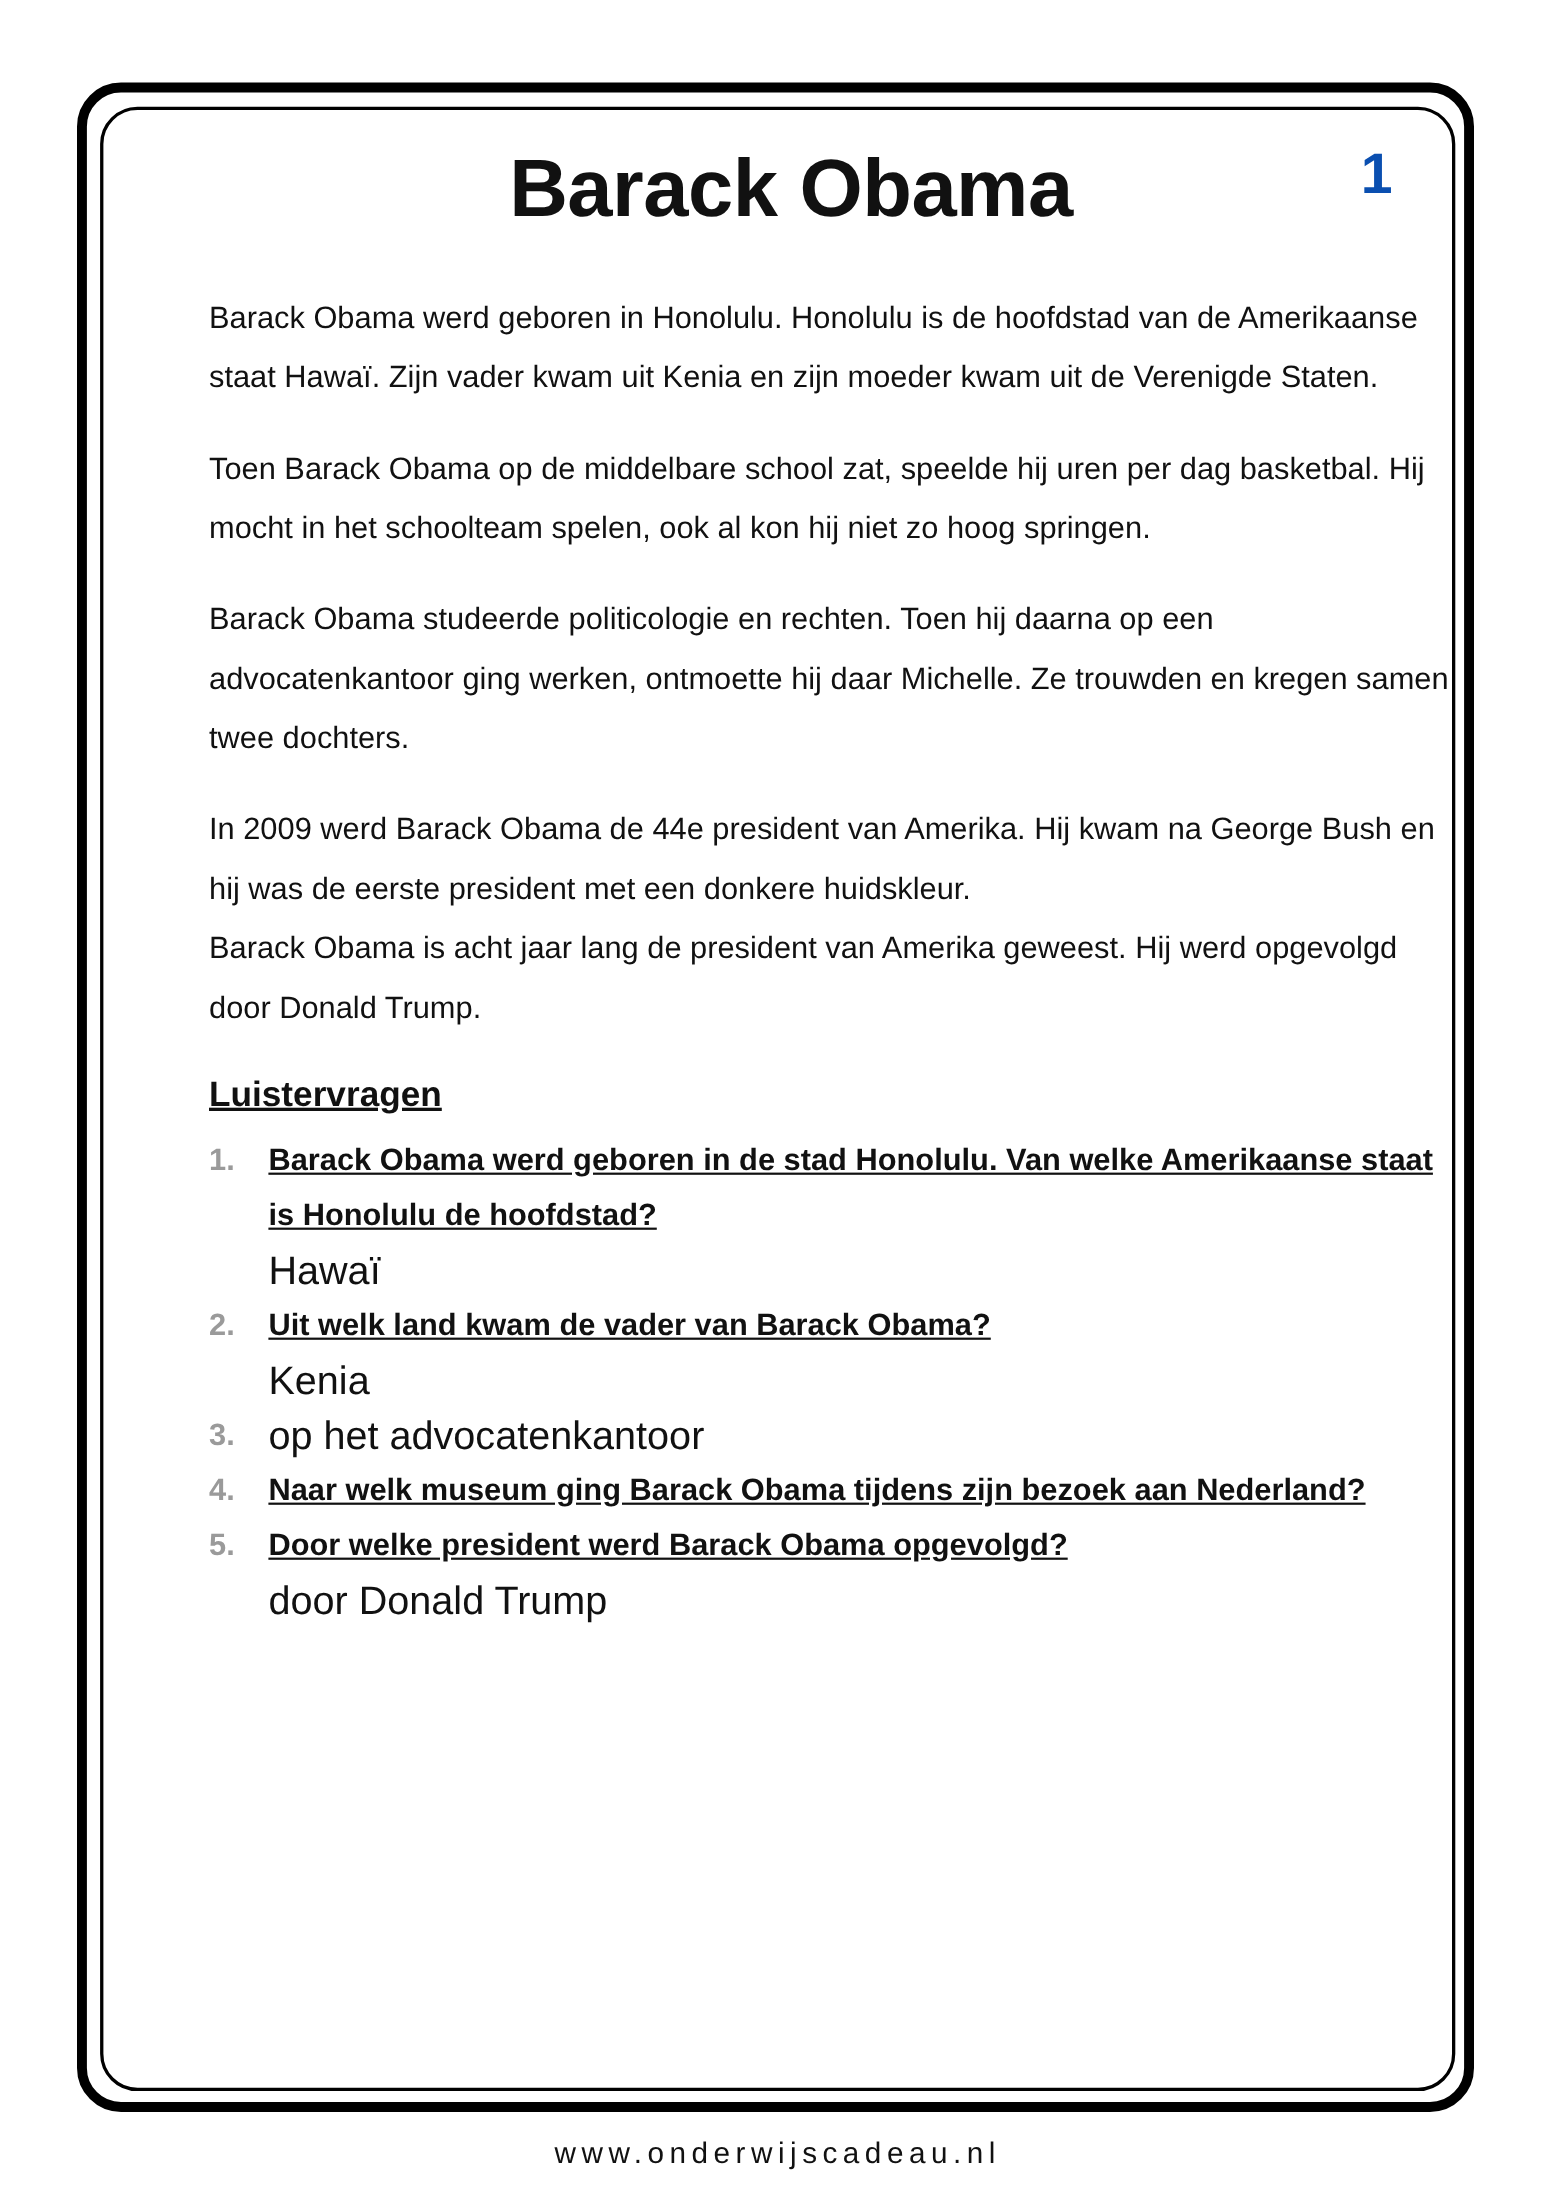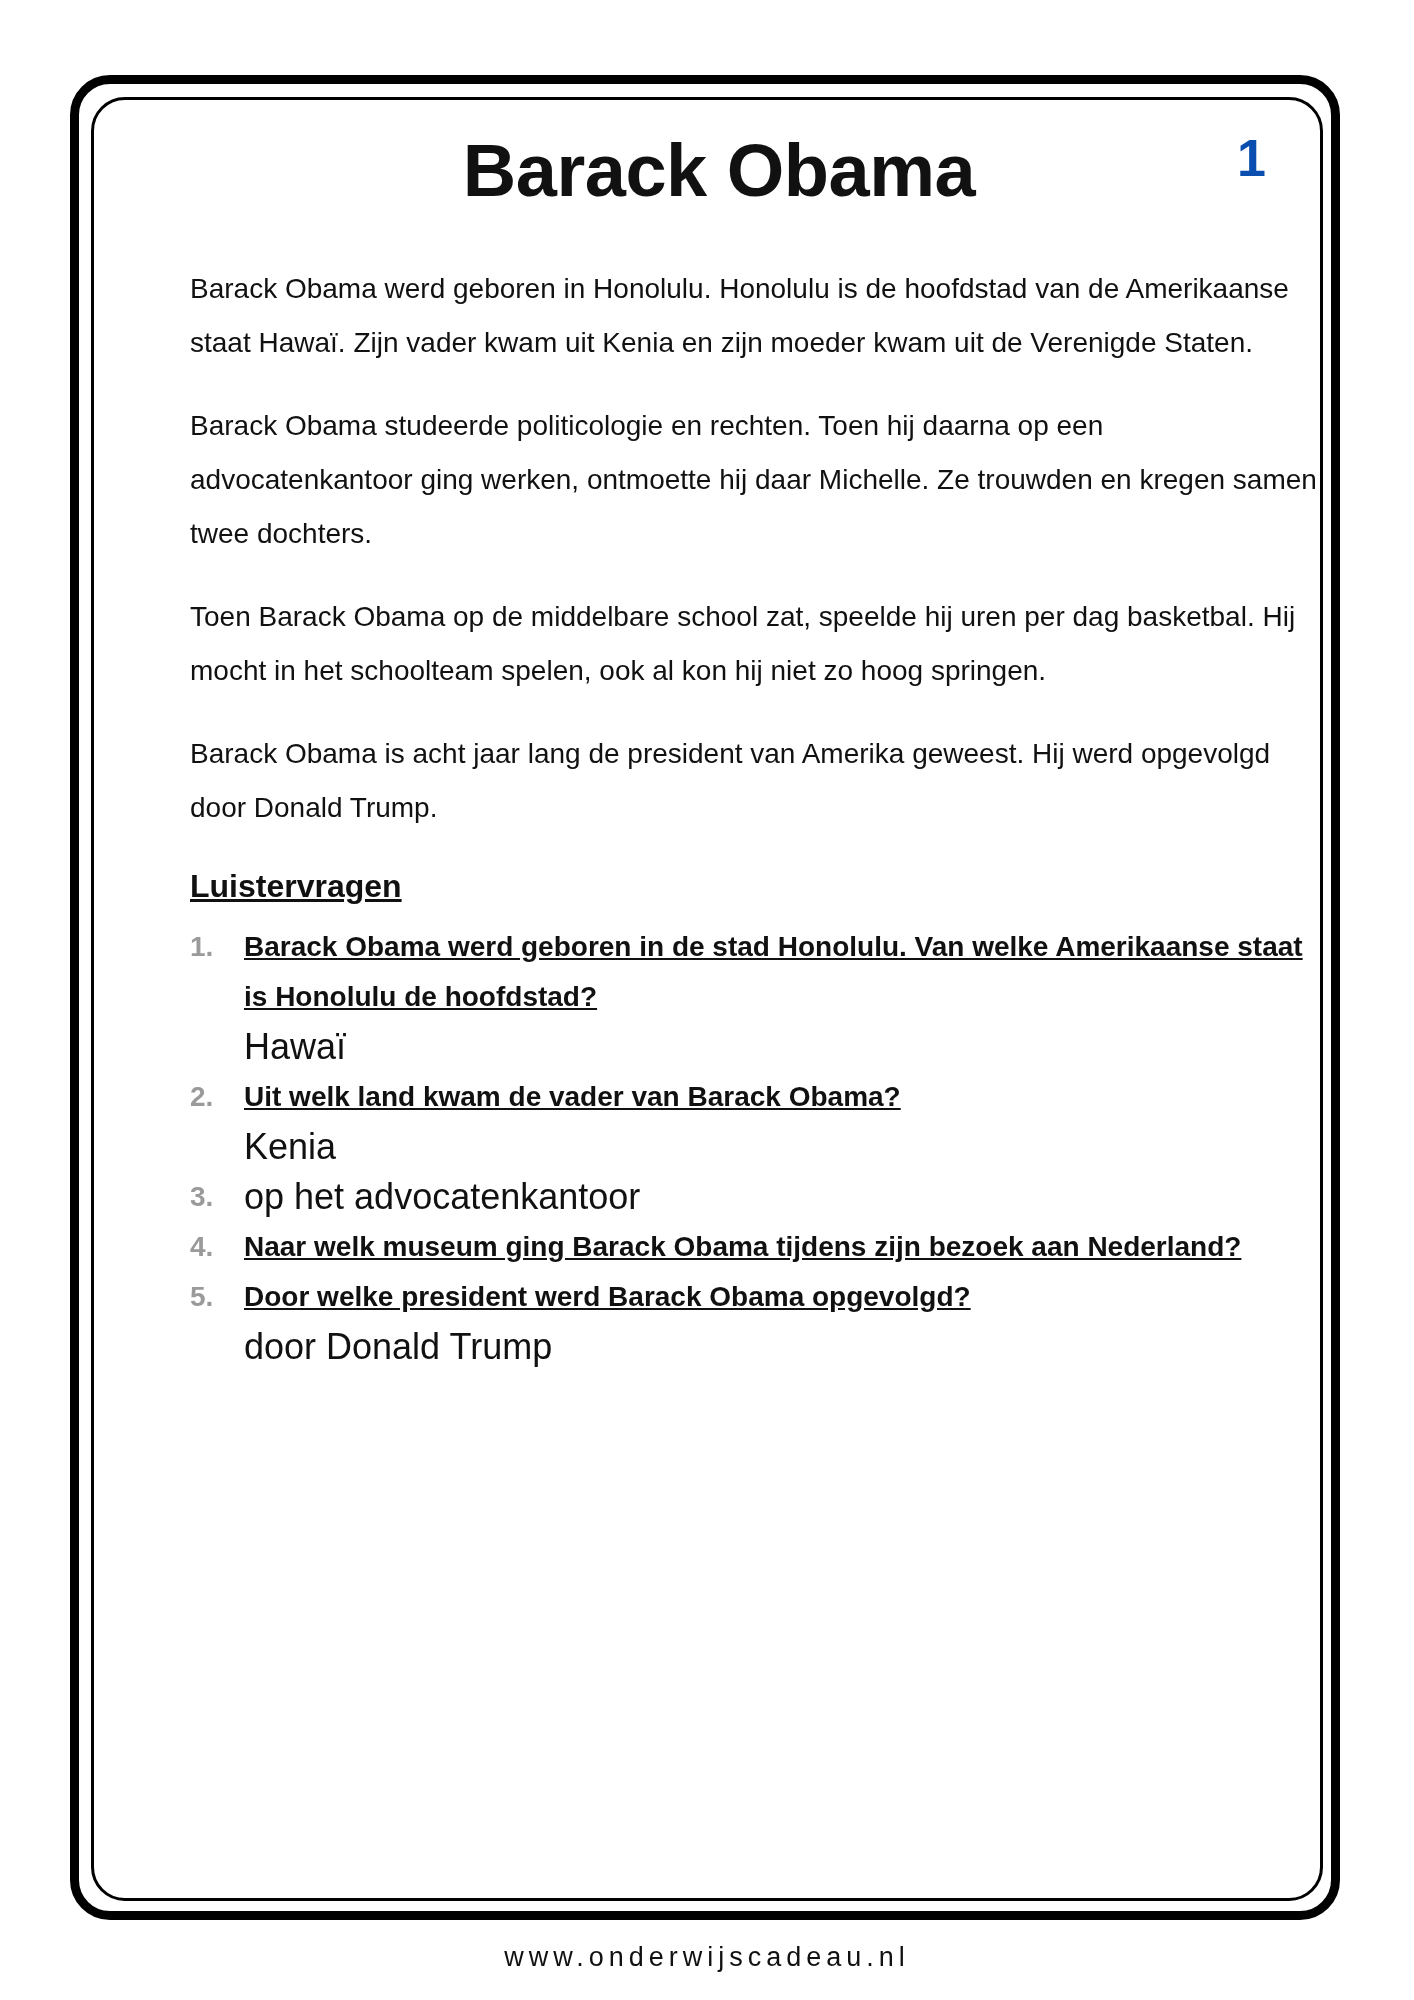--- a/index.html
+++ b/index.html
@@ -23,22 +23,23 @@
 <body>
 
 <div class="outer-frame"></div>
 <div class="inner-frame"></div>
 
 <div class="title">Barack Obama</div>
 <div class="page-number">1</div>
 
 <div class="content">
   <p class="para">Barack Obama werd geboren in Honolulu. Honolulu is de hoofdstad van de Amerikaanse staat Hawaï. Zijn vader kwam uit Kenia en zijn moeder kwam uit de Verenigde Staten.</p>
+  <p class="para">Toen Barack Obama op de middelbare school zat, speelde hij uren per dag basketbal. Hij mocht in het schoolteam spelen, ook al kon hij niet zo hoog springen.</p>
   <p class="para">Barack Obama studeerde politicologie en rechten. Toen hij daarna op een advocatenkantoor ging werken, ontmoette hij daar Michelle. Ze trouwden en kregen samen twee dochters.</p>
-  <p class="para">Toen Barack Obama op de middelbare school zat, speelde hij uren per dag basketbal. Hij mocht in het schoolteam spelen, ook al kon hij niet zo hoog springen.</p>
+  <p class="para tight">In 2009 werd Barack Obama de 44e president van Amerika. Hij kwam na George Bush en hij was de eerste president met een donkere huidskleur.</p>
   <p class="para">Barack Obama is acht jaar lang de president van Amerika geweest. Hij werd opgevolgd door Donald Trump.</p>
 
   <div class="heading">Luistervragen</div>
 
   <ol class="qlist">
     <li class="qitem">
       <span class="qnum">1.</span>
       <div class="qtext">Barack Obama werd geboren in de stad Honolulu. Van welke Amerikaanse staat is Honolulu de hoofdstad?</div>
       <div class="qanswer">Hawaï</div>
     </li>

